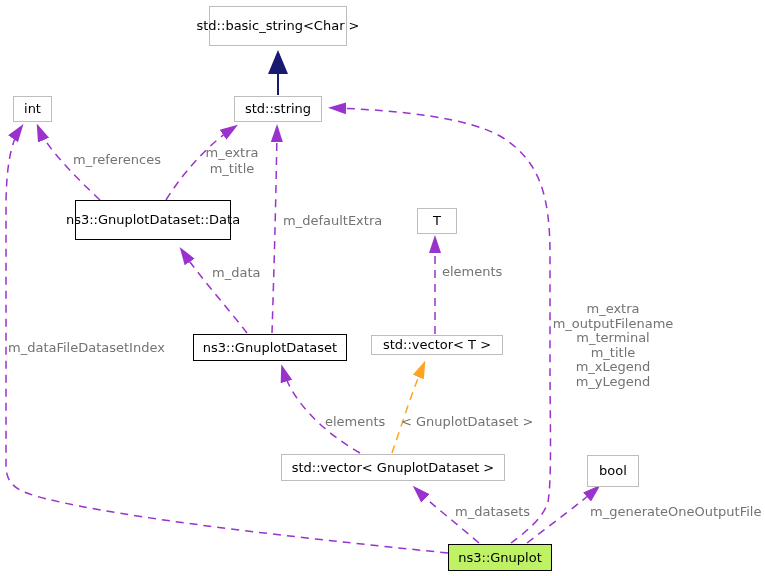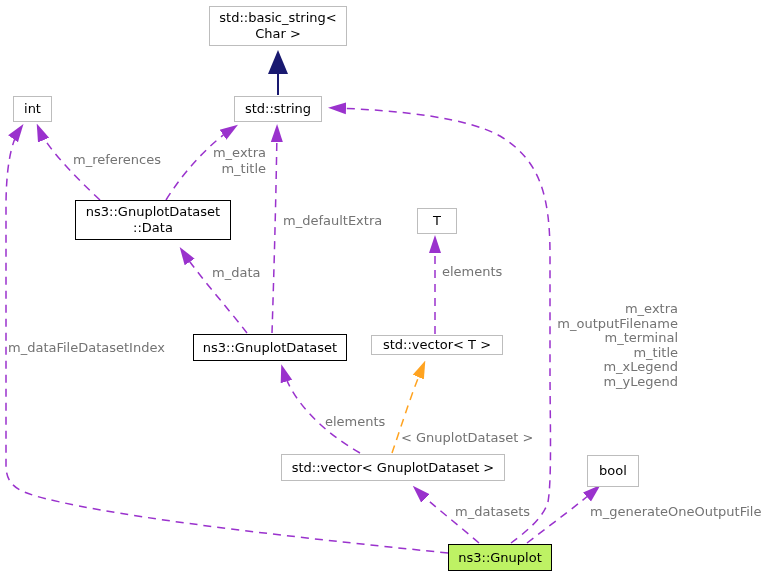--- a/index.html
+++ b/index.html
@@ -7,35 +7,35 @@
   #canvas{
     position:relative;
     width:765px;height:576px;
     background:#ffffff;
     font-family:"DejaVu Sans","Liberation Sans",sans-serif;
     overflow:hidden;
   }
   #edges{position:absolute;left:0;top:0;width:765px;height:576px;}
   .node{
     position:absolute;
-    display:flex;flex-direction:column;align-items:center;justify-content:center;
+    display:flex;flex-direction:row;align-items:center;justify-content:center;
     background:#ffffff;
     border:1px solid #bdbdbd;
     box-sizing:border-box;
     font-size:13px;line-height:16px;color:#000000;
     text-align:center;white-space:nowrap;
   }
   .node.classlink{border:1.5px solid #000000;}
   .node.current{border:1.5px solid #000000;background:#bef264;}
   .elabel{
     position:absolute;
     font-size:13px;line-height:15px;color:#737373;
     white-space:nowrap;
   }
-  .elabel.block{white-space:normal;text-align:right;}
+  .elabel.block{white-space:normal;text-align:center;}
   .members{line-height:14.5px;}
   .members span{display:block;}
   .pair span{display:block;line-height:16px;}
 </style>
 </head>
 <body>
 
 <div id="canvas">
 
   <svg id="edges" width="765" height="576" viewBox="0 0 765 576" xmlns="http://www.w3.org/2000/svg">
@@ -137,19 +137,19 @@
     <span>m_extra</span>
     <span>m_outputFilename</span>
     <span>m_terminal</span>
     <span>m_title</span>
     <span>m_xLegend</span>
     <span>m_yLegend</span>
   </div>
 
   <div class="elabel" style="left:325px;top:414px">elements</div>
 
-  <div class="elabel" style="left:401px;top:430px">&lt; GnuplotDataset &gt;</div>
+  <div class="elabel" style="left:401px;top:414px">&lt; GnuplotDataset &gt;</div>
 
   <div class="elabel" style="left:455px;top:504px">m_datasets</div>
 
   <div class="elabel" style="left:590px;top:504px">m_generateOneOutputFile</div>
 
 </div>
 
 </body></html>

